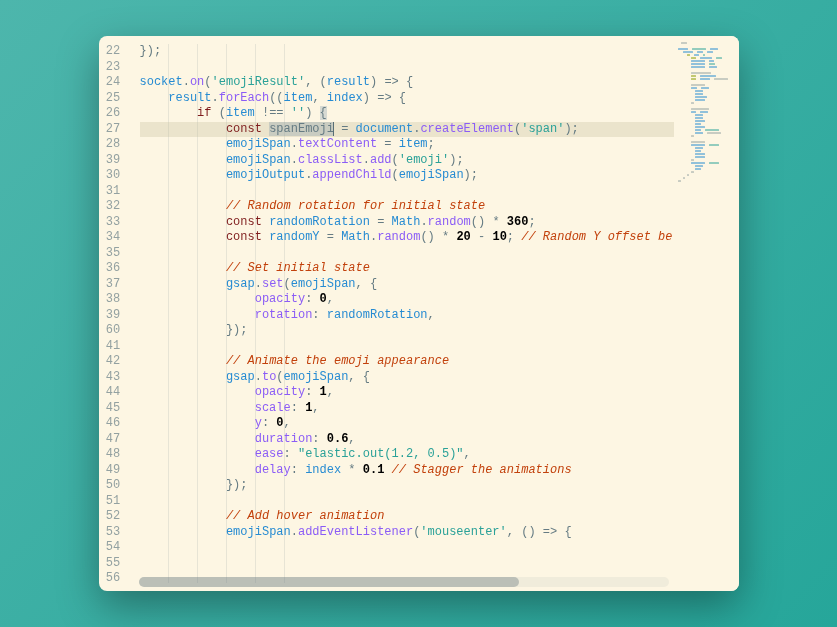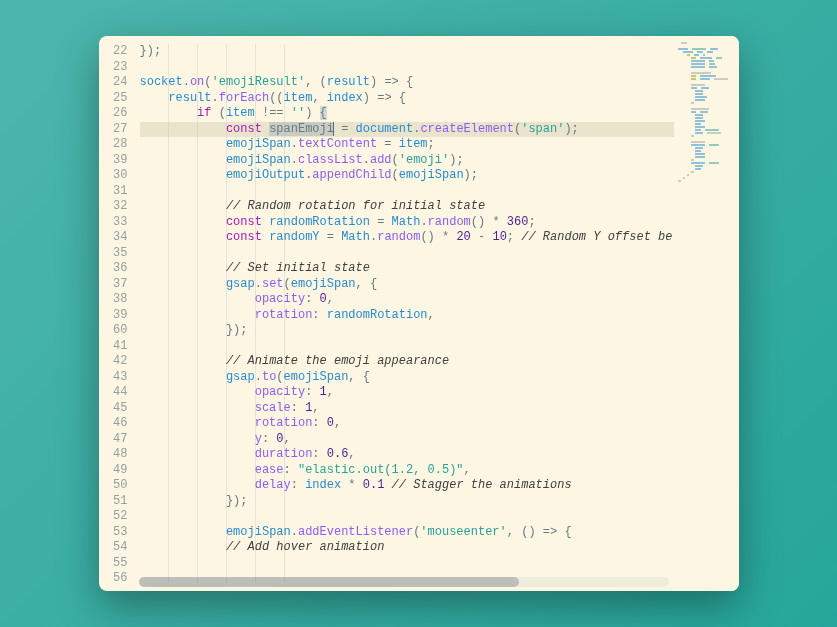--- a/index.html
+++ b/index.html
@@ -26,21 +26,21 @@
   .gutter {
     width: 35px;
     padding: 8px 6px 8px 0;
     text-align: right;
     color: #93a1a1;
     font-size: 12px;
     line-height: 15.5px;
     user-select: none;
     flex-shrink: 0;
   }
-  .gutter div { height: 15.5px; }
+  .gutter div { height: 15.5px; text-align: center; }
   .code-area {
     flex: 1;
     padding: 8px 0 8px 6px;
     position: relative;
     overflow: hidden;
   }
   .code-line {
     height: 15.5px;
     line-height: 15.5px;
     white-space: pre;
@@ -54,29 +54,29 @@
     position: absolute;
     left: 6px; top: 8px; bottom: 8px;
     pointer-events: none;
   }
   .guides span {
     position: absolute; top: 0; bottom: 0; width: 1px;
     background: rgba(147,161,161,0.2);
   }
 
   
-  .kw { color: #a21caf; }       
+  .kw { color: #7f1d1d; }       
   .fn { color: #8b5cf6; }       
   .var { color: #268bd2; }      
   .prop { color: #8b5cf6; }     
-  .num { color: #4c1d95; }      
+  .num { color: #000000; font-weight: bold; }      
   .str { color: #2aa198; }      
   .op { color: #657b83; }
   .pn { color: #657b83; }
-  .cm { color: #404040; font-style: italic; }       
+  .cm { color: #c2410c; font-style: italic; }       
   .sel { background: rgba(100,130,160,0.25); }
 
   .cursor {
     display: inline-block;
     width: 1px; height: 14px;
     background: #586e75;
     vertical-align: text-bottom;
     margin-left: -1px;
   }
 
@@ -180,29 +180,28 @@
         <div class="code-line"><span>            </span><span class="cm">// Set initial state</span></div>
         <div class="code-line"><span>            </span><span class="var">gsap</span><span class="pn">.</span><span class="fn">set</span><span class="pn">(</span><span class="var">emojiSpan</span><span class="pn">, {</span></div>
         <div class="code-line"><span>                </span><span class="prop">opacity</span><span class="pn">: </span><span class="num">0</span><span class="pn">,</span></div>
         <div class="code-line"><span>                </span><span class="prop">rotation</span><span class="pn">: </span><span class="var">randomRotation</span><span class="pn">,</span></div>
         <div class="code-line"><span>            </span><span class="pn">});</span></div>
         <div class="code-line"><span>            </span></div>
         <div class="code-line"><span>            </span><span class="cm">// Animate the emoji appearance</span></div>
         <div class="code-line"><span>            </span><span class="var">gsap</span><span class="pn">.</span><span class="fn">to</span><span class="pn">(</span><span class="var">emojiSpan</span><span class="pn">, {</span></div>
         <div class="code-line"><span>                </span><span class="prop">opacity</span><span class="pn">: </span><span class="num">1</span><span class="pn">,</span></div>
         <div class="code-line"><span>                </span><span class="prop">scale</span><span class="pn">: </span><span class="num">1</span><span class="pn">,</span></div>
-        <div class="code-line"><span>                </span><span class="prop">rotation</span><span class="pn">: </span><span class="num">0</span><span class="pn">,</span></div>
         <div class="code-line"><span>                </span><span class="prop">y</span><span class="pn">: </span><span class="num">0</span><span class="pn">,</span></div>
         <div class="code-line"><span>                </span><span class="prop">duration</span><span class="pn">: </span><span class="num">0.6</span><span class="pn">,</span></div>
         <div class="code-line"><span>                </span><span class="prop">ease</span><span class="pn">: </span><span class="str">"elastic.out(1.2, 0.5)"</span><span class="pn">,</span></div>
         <div class="code-line"><span>                </span><span class="prop">delay</span><span class="pn">: </span><span class="var">index</span><span class="pn"> </span><span class="op">*</span><span class="pn"> </span><span class="num">0.1</span><span class="pn"> </span><span class="cm">// Stagger the animations</span></div>
         <div class="code-line"><span>            </span><span class="pn">});</span></div>
         <div class="code-line"><span>            </span></div>
+        <div class="code-line"><span>            </span><span class="cm">// Add hover animation</span></div>
         <div class="code-line"><span>            </span><span class="var">emojiSpan</span><span class="pn">.</span><span class="fn">addEventListener</span><span class="pn">(</span><span class="str">'mouseenter'</span><span class="pn">, () </span><span class="op">=&gt;</span><span class="pn"> {</span></div>
-        <div class="code-line"><span>            </span><span class="cm">// Add hover animation</span></div>
       </div>
     <div class="minimap" id="minimap">
         <div class="mrow">
           <span class="blk" style="width: 2px; background: transparent;"></span>
           <span class="blk mc1" style="width: 6px;"></span>
         </div>
         <div class="mrow"></div>
         <div class="mrow">
           <span class="blk mc2" style="width: 10px;"></span>
           <span class="blk" style="width: 2px; background: transparent;"></span>

